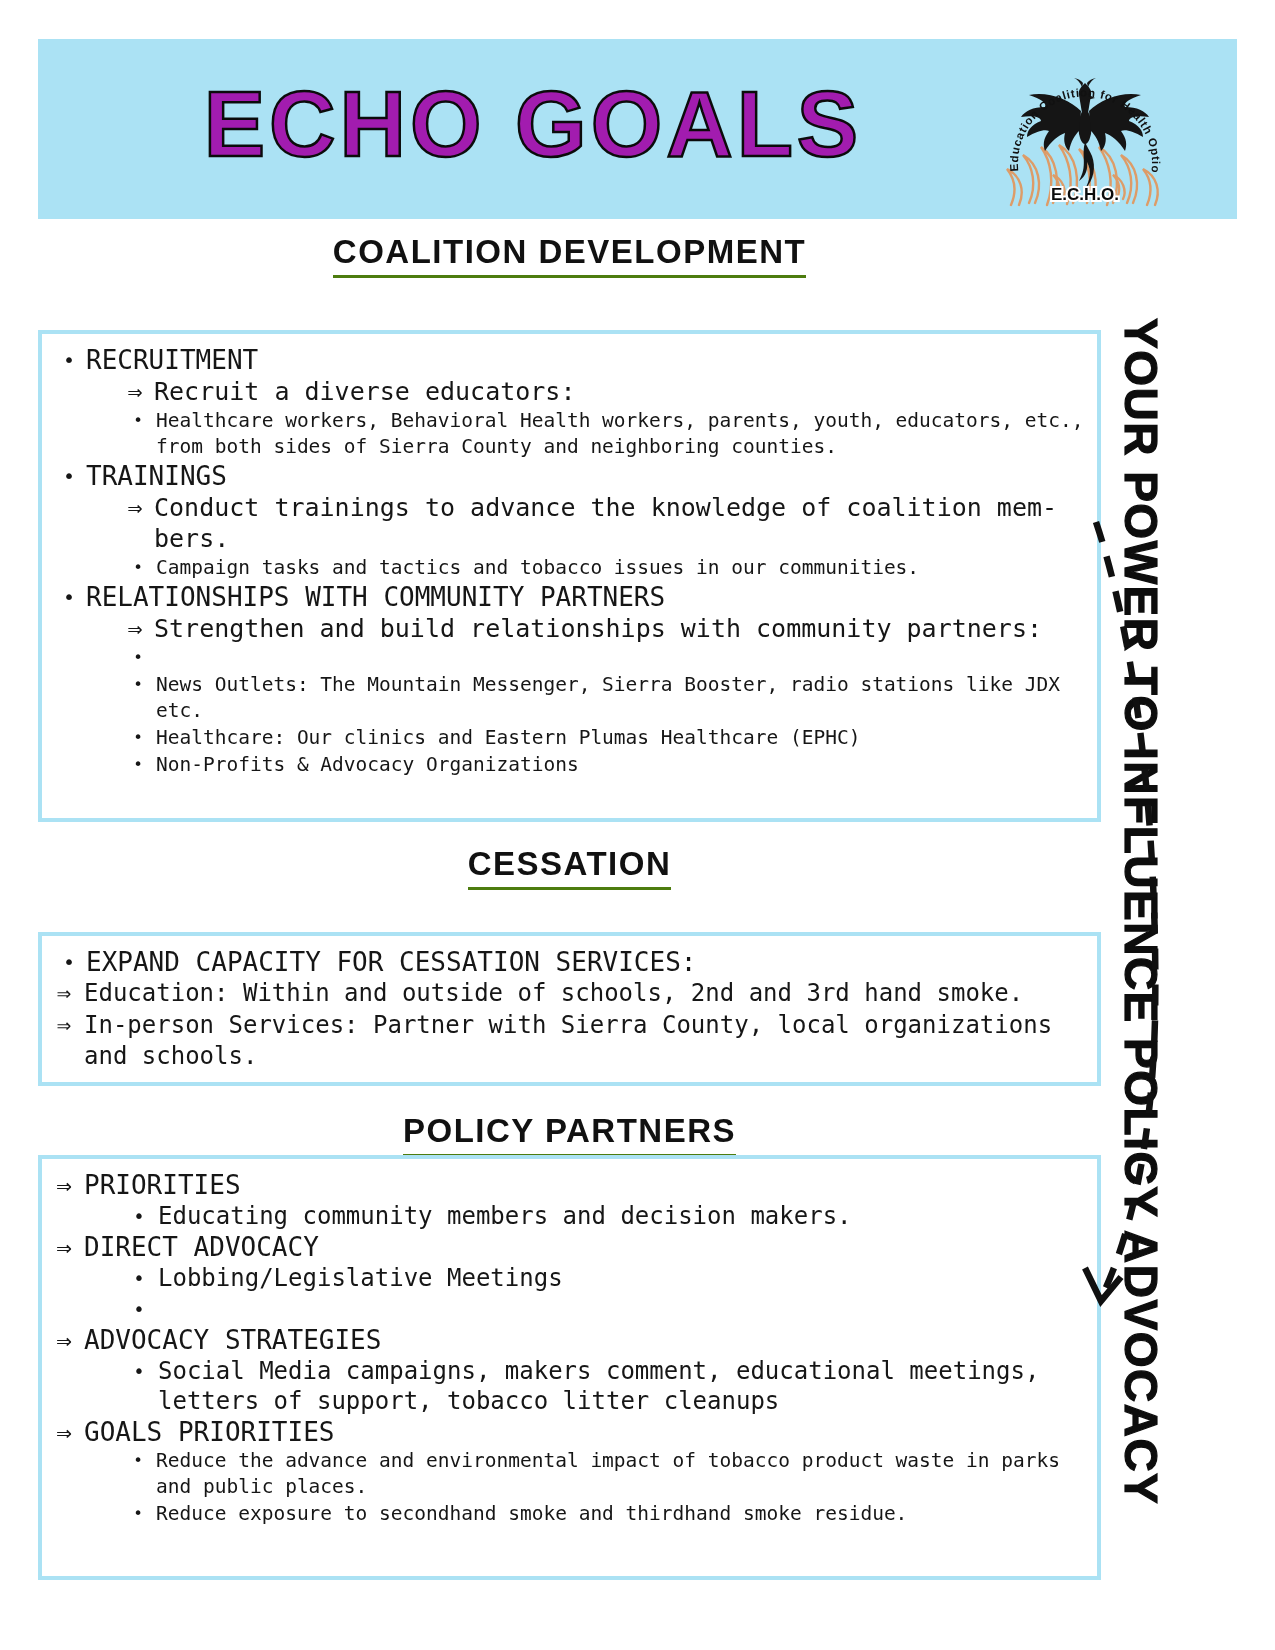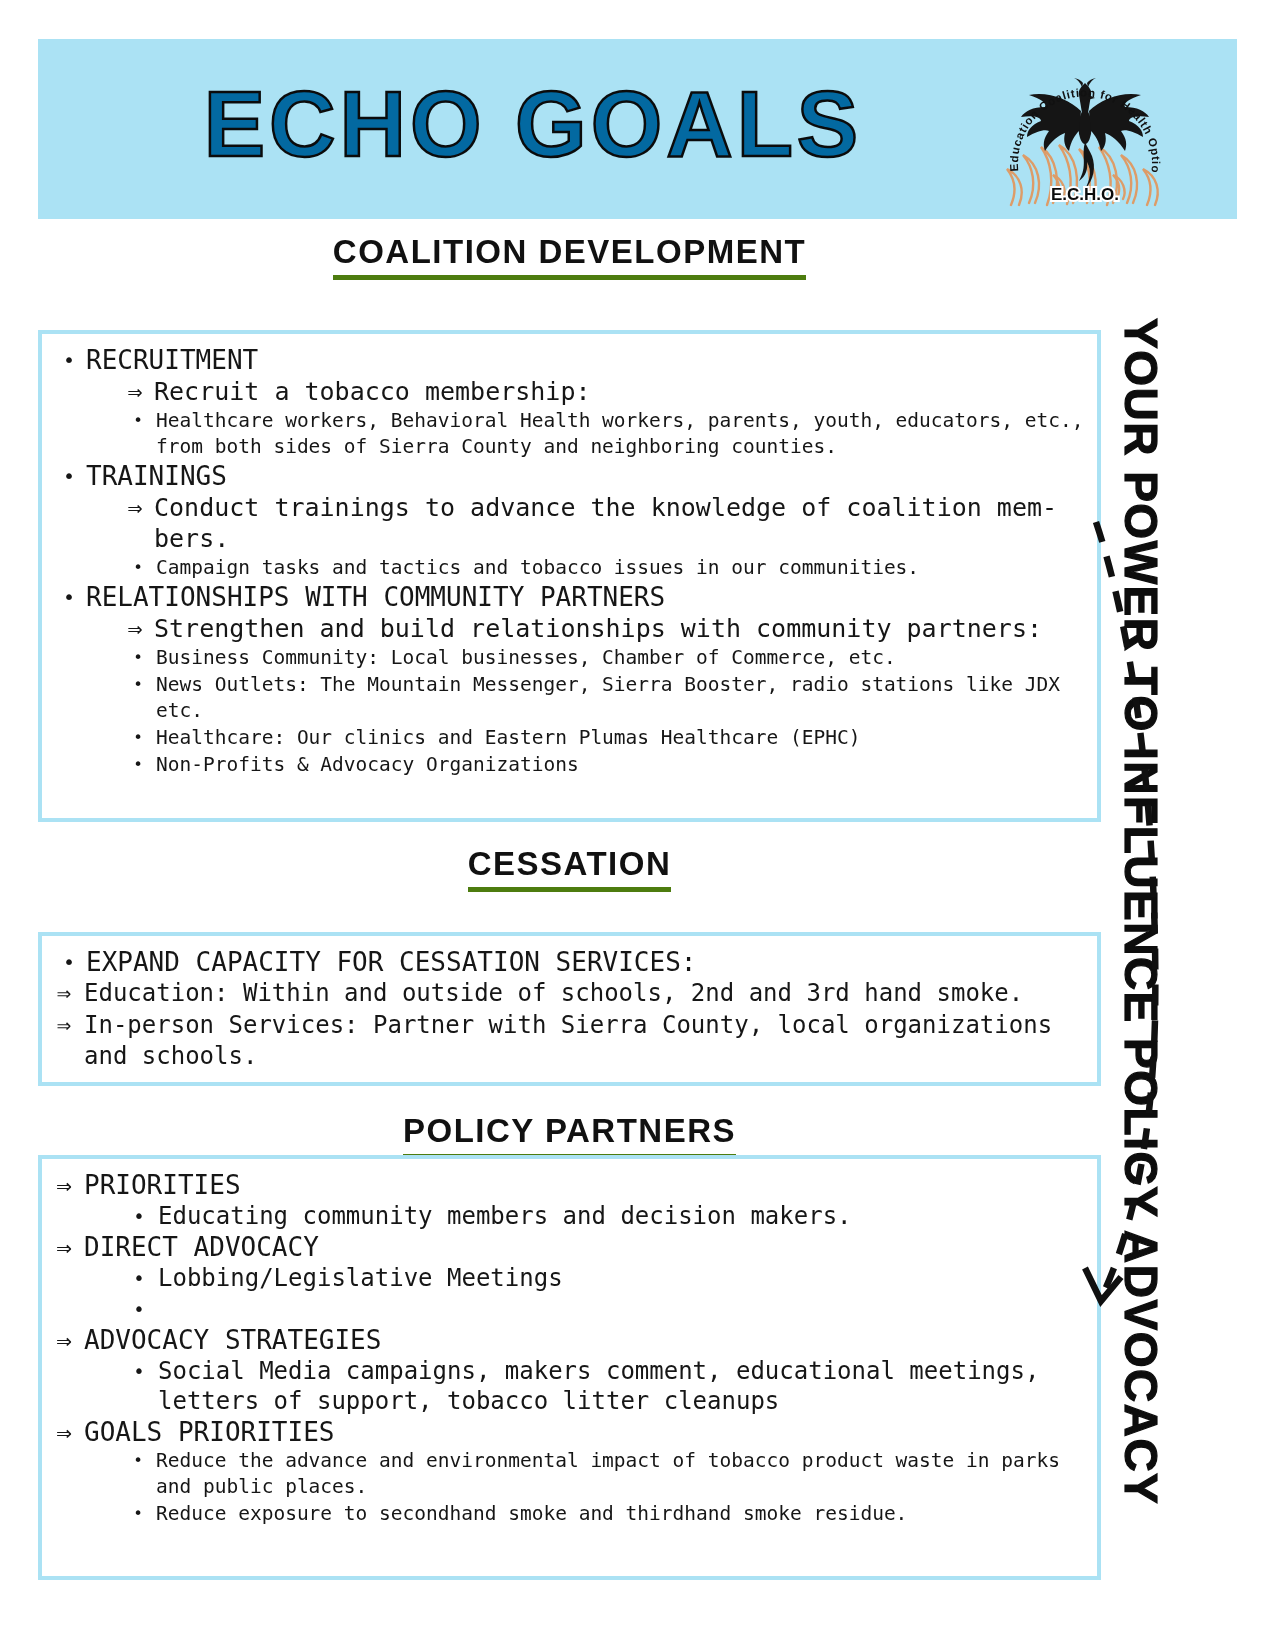--- a/index.html
+++ b/index.html
@@ -4,29 +4,29 @@
 <title>ECHO Goals</title>
 <style>
   html,body{margin:0;padding:0;background:#ffffff;}
   .page{position:relative;width:1275px;height:1650px;background:#ffffff;overflow:hidden;
         font-family:"DejaVu Sans Mono",monospace;color:#161616;}
 
   
   .banner{position:absolute;left:38px;top:39px;width:1199px;height:180px;background:#abe2f4;}
   .title{position:absolute;left:0;top:50%;transform:translateY(-54%);width:990px;
          text-align:center;margin:0;font-family:"Liberation Sans",sans-serif;
-         font-weight:bold;font-size:92px;letter-spacing:4px;color:#0369a1;
+         font-weight:bold;font-size:92px;letter-spacing:4px;color:#a21caf;
          -webkit-text-stroke:2.5px #0b0b0b;white-space:nowrap;}
   .logo{position:absolute;right:62px;top:10px;width:180px;height:162px;}
 
   
   .sec-head{position:absolute;left:38px;width:1063px;text-align:center;margin:0;
             font-family:"Liberation Sans",sans-serif;font-weight:bold;font-size:33px;
             letter-spacing:1.5px;color:#111;}
-  .sec-head span{border-bottom:5px solid #4d7c0f;padding-bottom:5px;}
+  .sec-head span{border-bottom:3px solid #4d7c0f;padding-bottom:5px;}
   #h-coalition{top:233px;}
   #h-cessation{top:845px;}
   #h-policy{top:1112px;}
 
   
   .box{position:absolute;left:38px;width:1063px;border:4px solid #abe2f4;background:#fff;
        box-sizing:border-box;padding-top:10px;}
   #box-coalition{top:330px;height:492px;}
   #box-cessation{top:932px;height:154px;}
   #box-policy{top:1155px;height:425px;}
@@ -104,21 +104,21 @@
   </div>
 
   <h2 class="sec-head" id="h-coalition"><span>COALITION DEVELOPMENT</span></h2>
   <div class="box" id="box-coalition">
     <div class="row lv1">
         <span class="mk">•</span>
         <span class="tx">RECRUITMENT</span>
       </div>
     <div class="row lv2">
         <span class="mk">⇒</span>
-        <span class="tx">Recruit a tobacco membership:</span>
+        <span class="tx">Recruit a diverse educators:</span>
       </div>
     <div class="row lv3">
         <span class="mk">•</span>
         <span class="tx">Healthcare workers, Behavioral Health workers, parents, youth, educators, etc., from both sides of Sierra County and neighboring counties.</span>
       </div>
     <div class="row lv1">
         <span class="mk">•</span>
         <span class="tx">TRAININGS</span>
       </div>
     <div class="row lv2">
@@ -132,21 +132,20 @@
     <div class="row lv1">
         <span class="mk">•</span>
         <span class="tx">RELATIONSHIPS WITH COMMUNITY PARTNERS</span>
       </div>
     <div class="row lv2">
         <span class="mk">⇒</span>
         <span class="tx">Strengthen and build relationships with community partners:</span>
       </div>
     <div class="row lv3">
         <span class="mk">•</span>
-        <span class="tx">Business Community: Local businesses, Chamber of Commerce, etc.</span>
       </div>
     <div class="row lv3">
         <span class="mk">•</span>
         <span class="tx">News Outlets: The Mountain Messenger, Sierra Booster, radio stations like JDX etc.</span>
       </div>
     <div class="row lv3">
         <span class="mk">•</span>
         <span class="tx">Healthcare: Our clinics and Eastern Plumas Healthcare (EPHC)</span>
       </div>
     <div class="row lv3">

